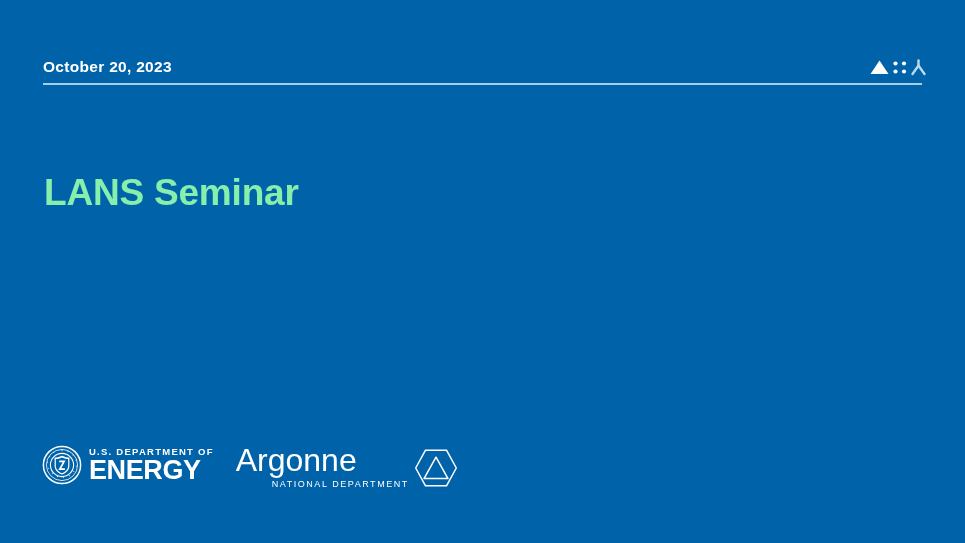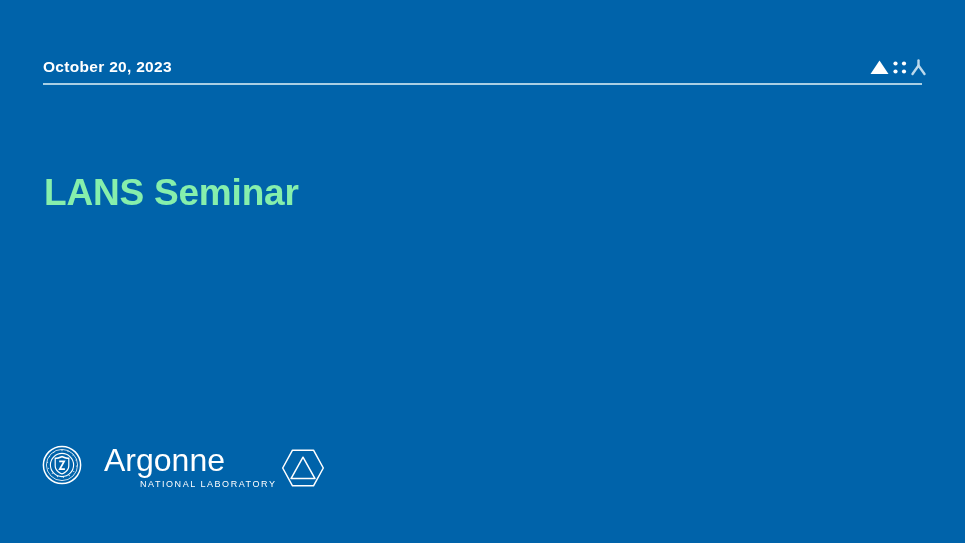--- a/index.html
+++ b/index.html
@@ -216,28 +216,32 @@
           <circle cx="27.2" cy="30.6" r="0.55"></circle>
             <circle cx="21.4" cy="32.3" r="0.55"></circle>
           <circle cx="15.4" cy="31.6" r="0.55"></circle>
             <circle cx="10.3" cy="28.2" r="0.55"></circle>
           <circle cx="6.6" cy="23.3" r="0.55"></circle>
             <circle cx="5.6" cy="17.3" r="0.55"></circle>
           <circle cx="7.6" cy="11.6" r="0.55"></circle>
             <circle cx="11.8" cy="7.5" r="0.55"></circle>
         </g>
       </svg>
+      <div class="doe-wordmark">
+        <div class="doe-dept">U.S. DEPARTMENT OF</div>
+        <div class="doe-energy">ENERGY</div>
+      </div>
     </div>
 
     <div class="logo-divider"></div>
 
     <div class="argonne-logo">
       <div class="argonne-text-wrap">
         <div class="argonne-word">Argonne</div>
-        <div class="argonne-sub">NATIONAL LABORATORY</div>
+        <div class="argonne-sub">NATIONAL DEPARTMENT</div>
       </div>
       <svg class="argonne-mark" viewBox="0 0 44 40" xmlns="http://www.w3.org/2000/svg">
         <g fill="none" stroke="#ffffff" stroke-width="1.5" stroke-linejoin="round">
           <path d="M11.5 2.2 L32.5 2.2 L42.3 20 L32.5 37.8 L11.5 37.8 L1.7 20 Z"></path>
           <path d="M22 9.2 L34.0 30.6 L10.0 30.6 Z"></path>
         </g>
       </svg>
     </div>
 
   </div>

